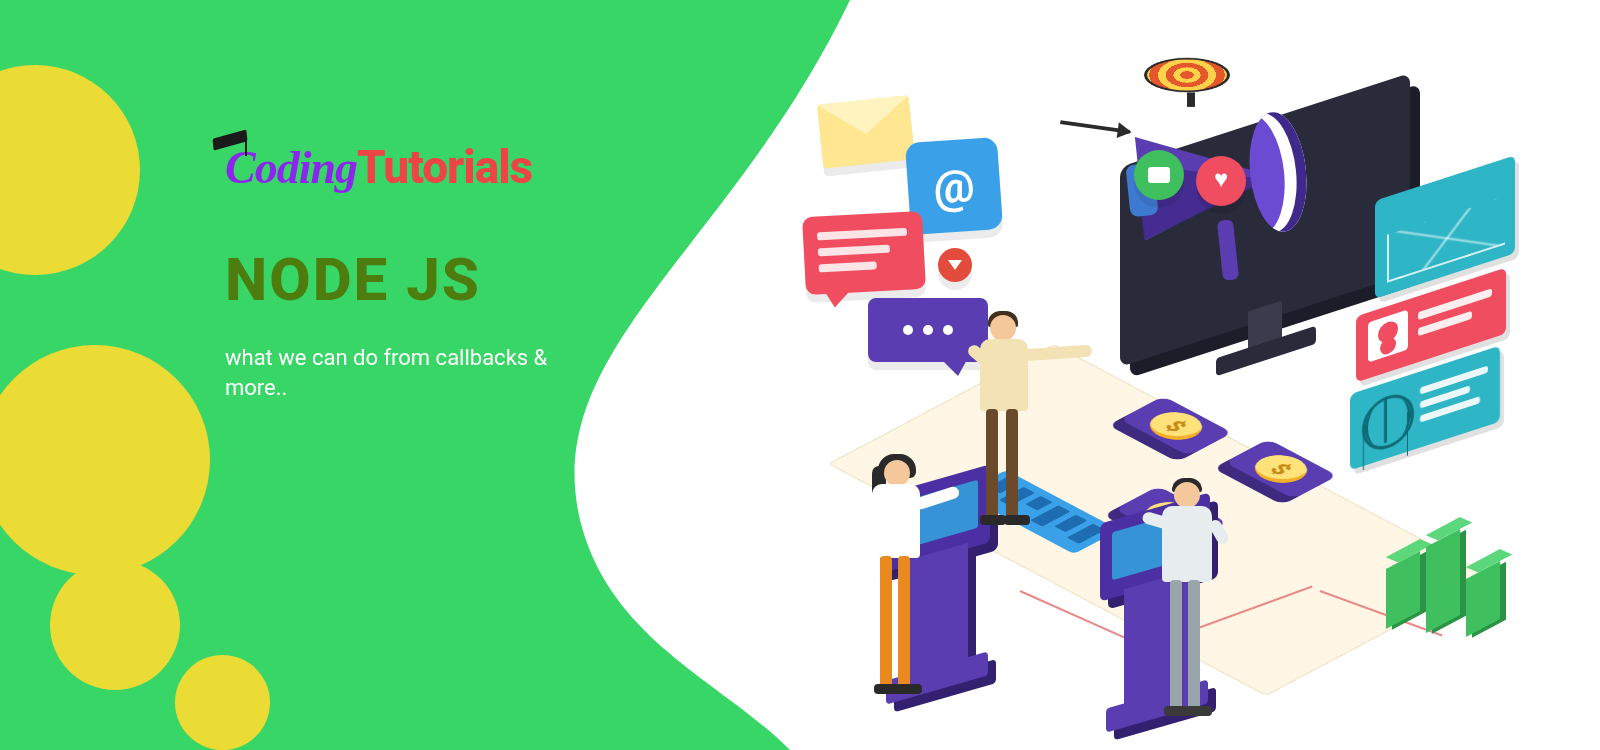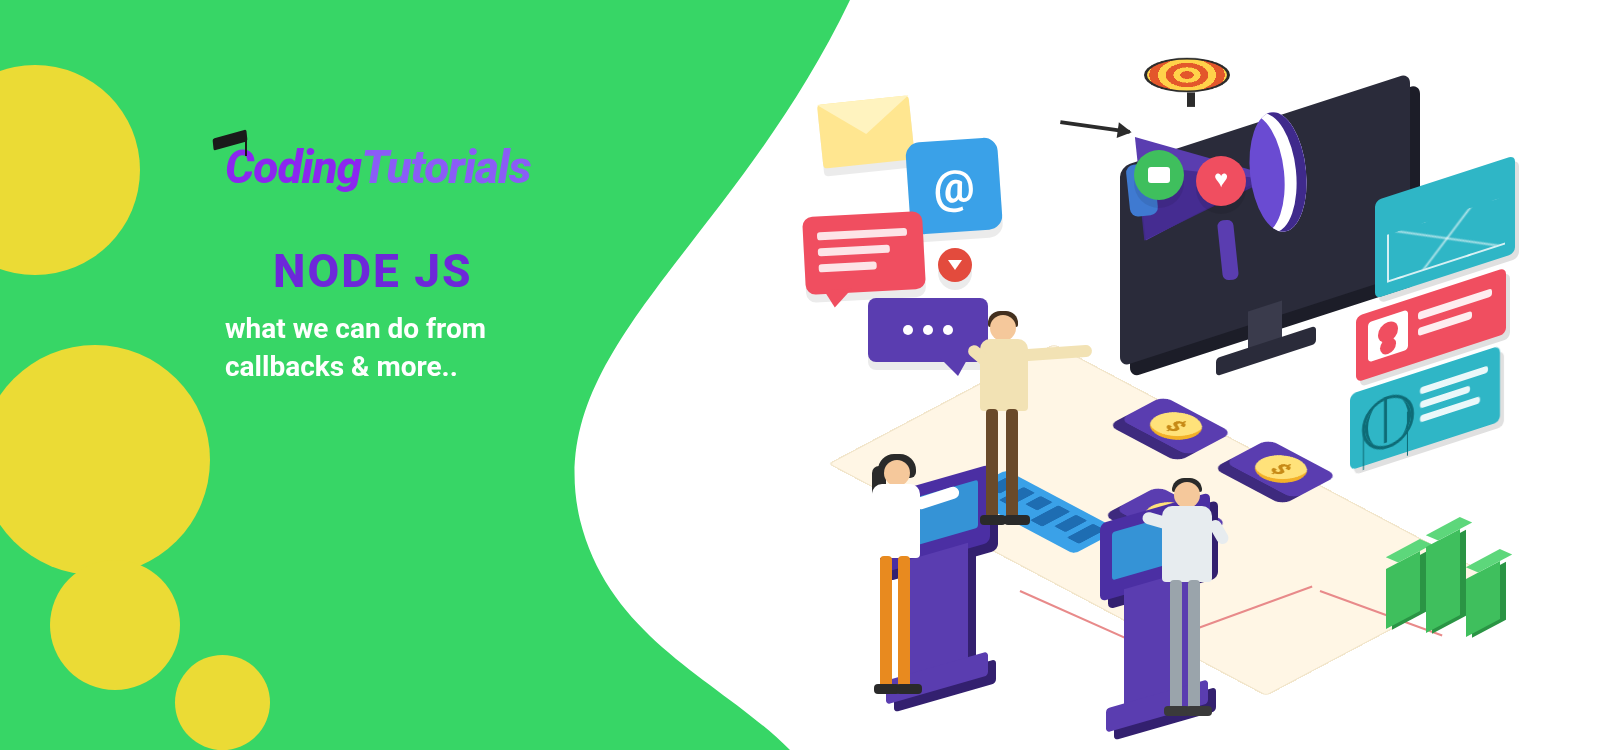--- a/index.html
+++ b/index.html
@@ -43,43 +43,42 @@
     width: 34px; height: 12px;
     background: #1a1a1a;
     transform: skewY(-10deg) rotate(-6deg);
     border-radius: 2px;
   }
   .logo .cap .tassel {
     position: absolute; left: 34px; top: 4px;
     width: 2px; height: 18px;
     background: #1a1a1a;
   }
-  .logo-a { color: #8c26ef; font-style: italic; }
-  .logo-b { color: #8b5cf6; font-style: italic; }
+  .logo-a { color: #8c26ef; font-style: italic; font-family: Liberation Serif, serif; }
+  .logo-b { color: #ef4444; }
 
   .title1 {
     margin-top: 50px;
-    color: #6d28d9;
-    font-size: 46px;
+    color: #4d7c0f;
+    font-size: 60px;
     font-weight: 800;
     letter-spacing: 2px;
-    margin-left: 48px;
   }
   .title2 {
     color: #0b5934;
     font-size: 60px;
     font-weight: 900;
     letter-spacing: 1px;
     margin-top: -4px;
   }
   .subtitle {
-    margin-top: 12px;
+    margin-top: 28px;
     color: #ffffff;
-    font-size: 28px;
-    font-weight: 700;
+    font-size: 22px;
+    font-weight: 400;
     line-height: 1.35;
     max-width: 380px;
   }
   .learn-more {
     margin-top: 28px;
     display: inline-block;
     background: #0b5934;
     color: #ffffff;
     font-size: 22px;
     font-weight: 700;

